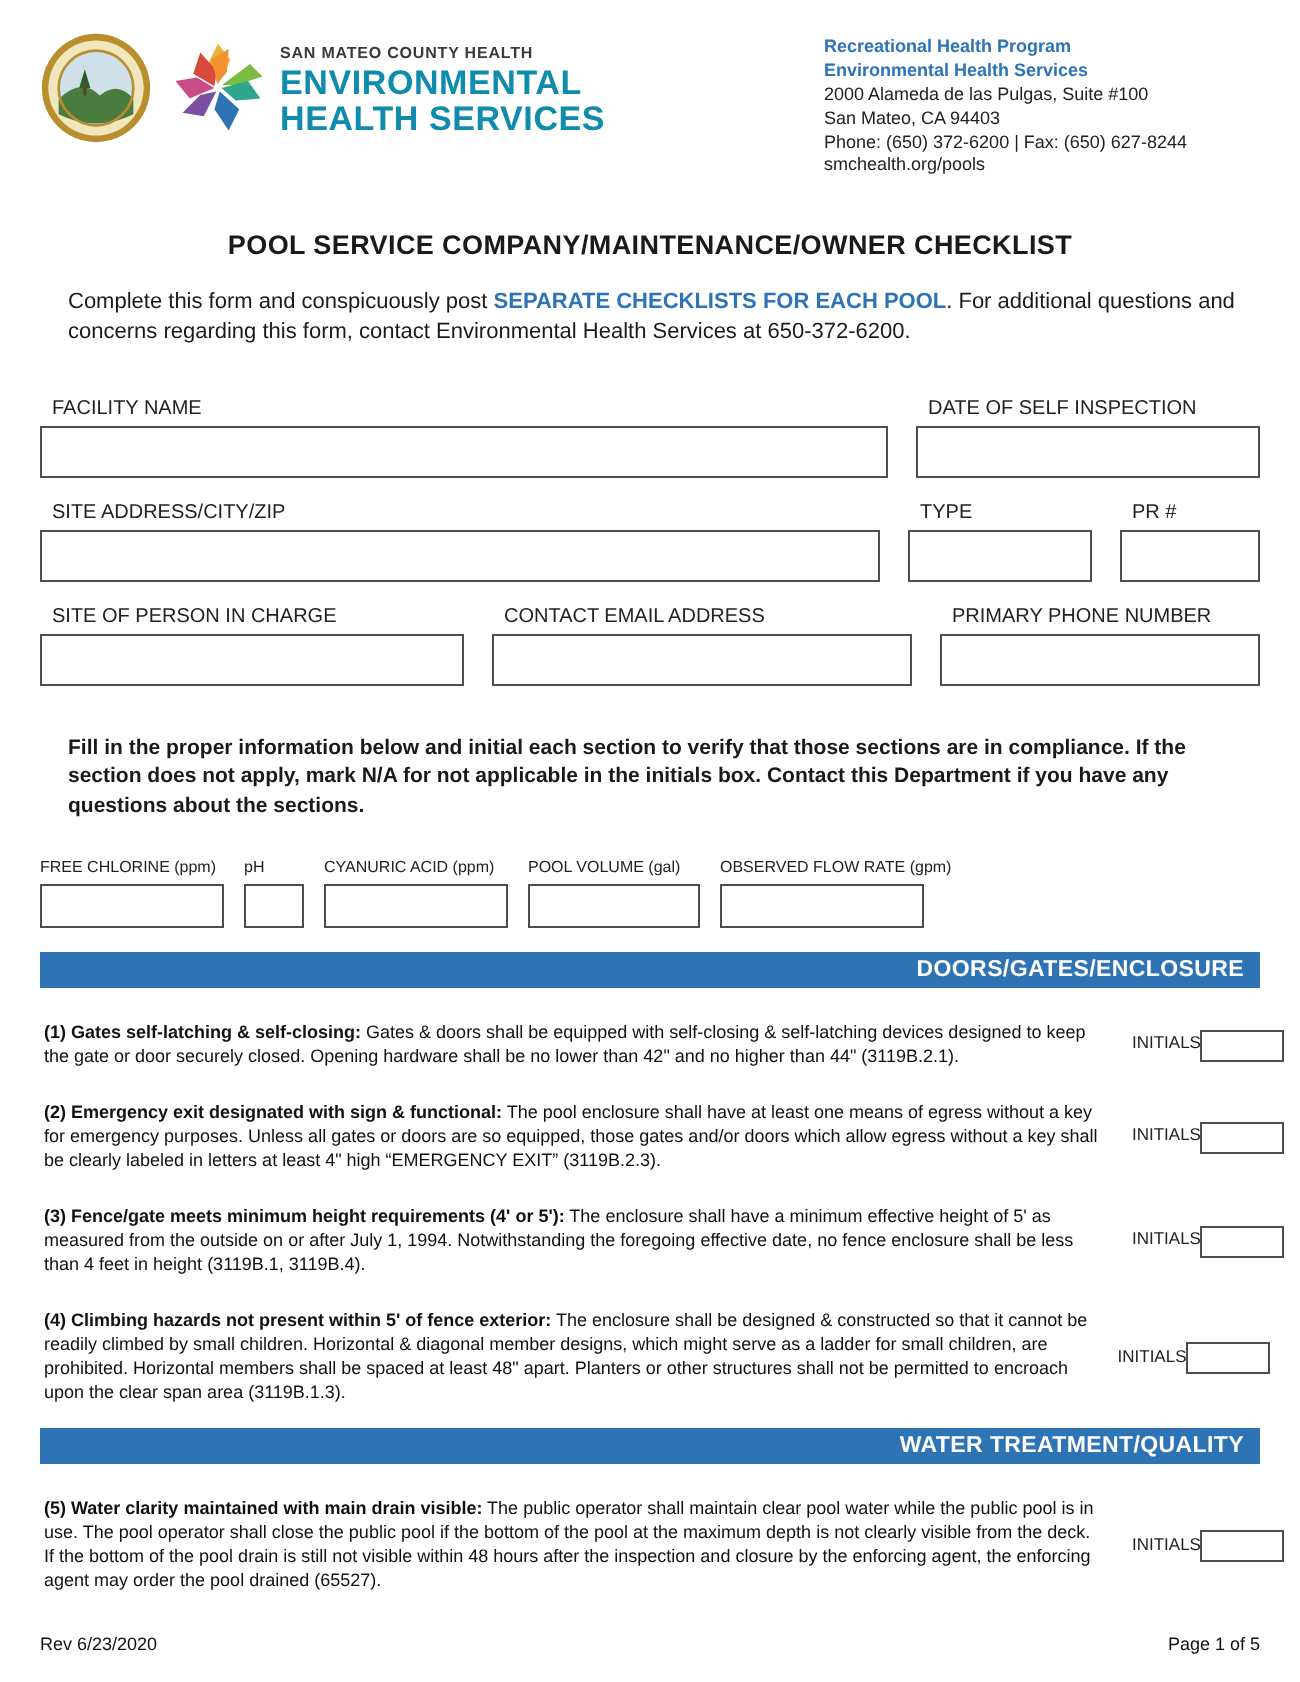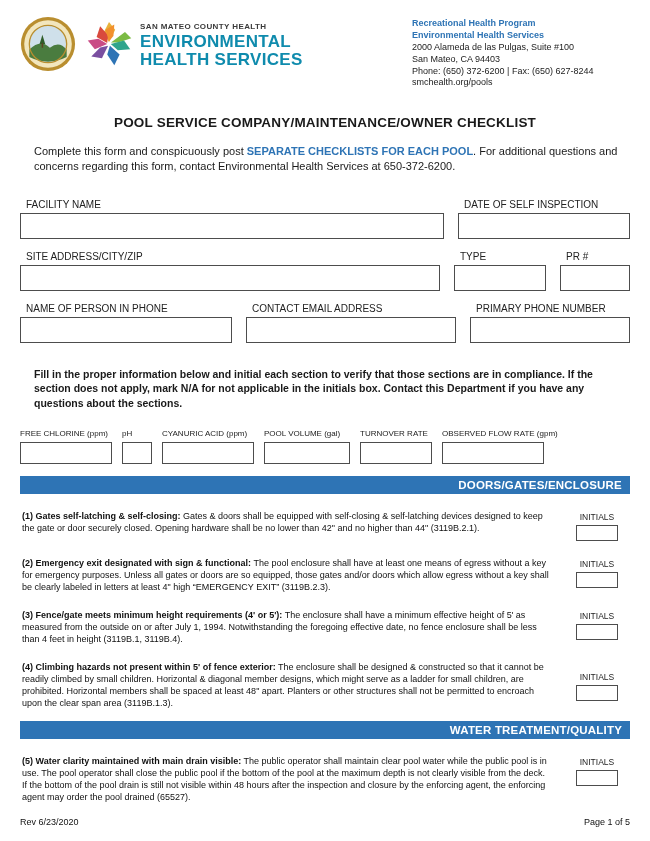--- a/index.html
+++ b/index.html
@@ -48,21 +48,21 @@
   .mgroup { display:flex; flex-direction:column; }
   .mlabel { font-size:8px; color:#222; margin-bottom:4px; white-space:nowrap; }
   .mbox { border:1px solid #4d4d4d; height:22px; background:#fff; font-size:11px; padding:0 4px; font-family:"Liberation Sans",sans-serif; }
   .mw1{width:92px;} .mw2{width:30px;} .mw3{width:92px;} .mw4{width:86px;} .mw5{width:72px;} .mw6{width:102px;}
 
   
   .secbar { background:#2E74B5; color:#fff; font-weight:bold; font-size:11.5px; padding:3px 8px; margin-top:12px; letter-spacing:.2px;text-align:right; }
   .item { display:flex; margin-top:16px; padding:0 2px; }
   .item-text { flex:1; font-size:9px; line-height:1.34; margin:0; padding-right:14px; color:#111; }
   .item-text strong { font-weight:bold; }
-  .initials { width:62px; flex:none; display:flex; flex-direction:column; align-items:center; padding-top:2px; }
+  .initials { width:62px; flex:none; display:flex; flex-direction:row; align-items:center; padding-top:2px; }
   .initials-label { font-size:8.5px; color:#222; margin-bottom:3px; }
   .initials-box { border:1px solid #4d4d4d; width:42px; height:16px; background:#fff; font-size:10px; text-align:center; font-family:"Liberation Sans",sans-serif; }
 
   
   .footer { position:absolute; left:20px; right:20px; bottom:14px; display:flex; justify-content:space-between; font-size:9px; color:#111; }
 </style>
 </head>
 <body>
 
 <div class="page">
@@ -133,21 +133,21 @@
         <input class="fbox" style="">
       </div>
       <div class="fgroup g-pr">
         <div class="flabel">PR #</div>
         <input class="fbox" style="">
       </div>
     </div>
 
     <div class="frow">
       <div class="fgroup g-person">
-        <div class="flabel">NAME OF PERSON IN PHONE</div>
+        <div class="flabel">SITE OF PERSON IN CHARGE</div>
         <input class="fbox" style="">
       </div>
       <div class="fgroup g-email">
         <div class="flabel">CONTACT EMAIL ADDRESS</div>
         <input class="fbox" style="">
       </div>
       <div class="fgroup g-phone">
         <div class="flabel">PRIMARY PHONE NUMBER</div>
         <input class="fbox" style="">
       </div>
@@ -166,24 +166,20 @@
       <div class="mlabel">pH</div>
       <input class="mbox mw2" style="">
     </div>
     <div class="mgroup">
       <div class="mlabel">CYANURIC ACID (ppm)</div>
       <input class="mbox mw3" style="">
     </div>
     <div class="mgroup">
       <div class="mlabel">POOL VOLUME (gal)</div>
       <input class="mbox mw4" style="">
-    </div>
-    <div class="mgroup">
-      <div class="mlabel">TURNOVER RATE</div>
-      <input class="mbox mw5" style="">
     </div>
     <div class="mgroup">
       <div class="mlabel">OBSERVED FLOW RATE (gpm)</div>
       <input class="mbox mw6" style="">
     </div>
   </div>
 
   <div class="secbar">DOORS/GATES/ENCLOSURE</div>
 
   <div class="item">

